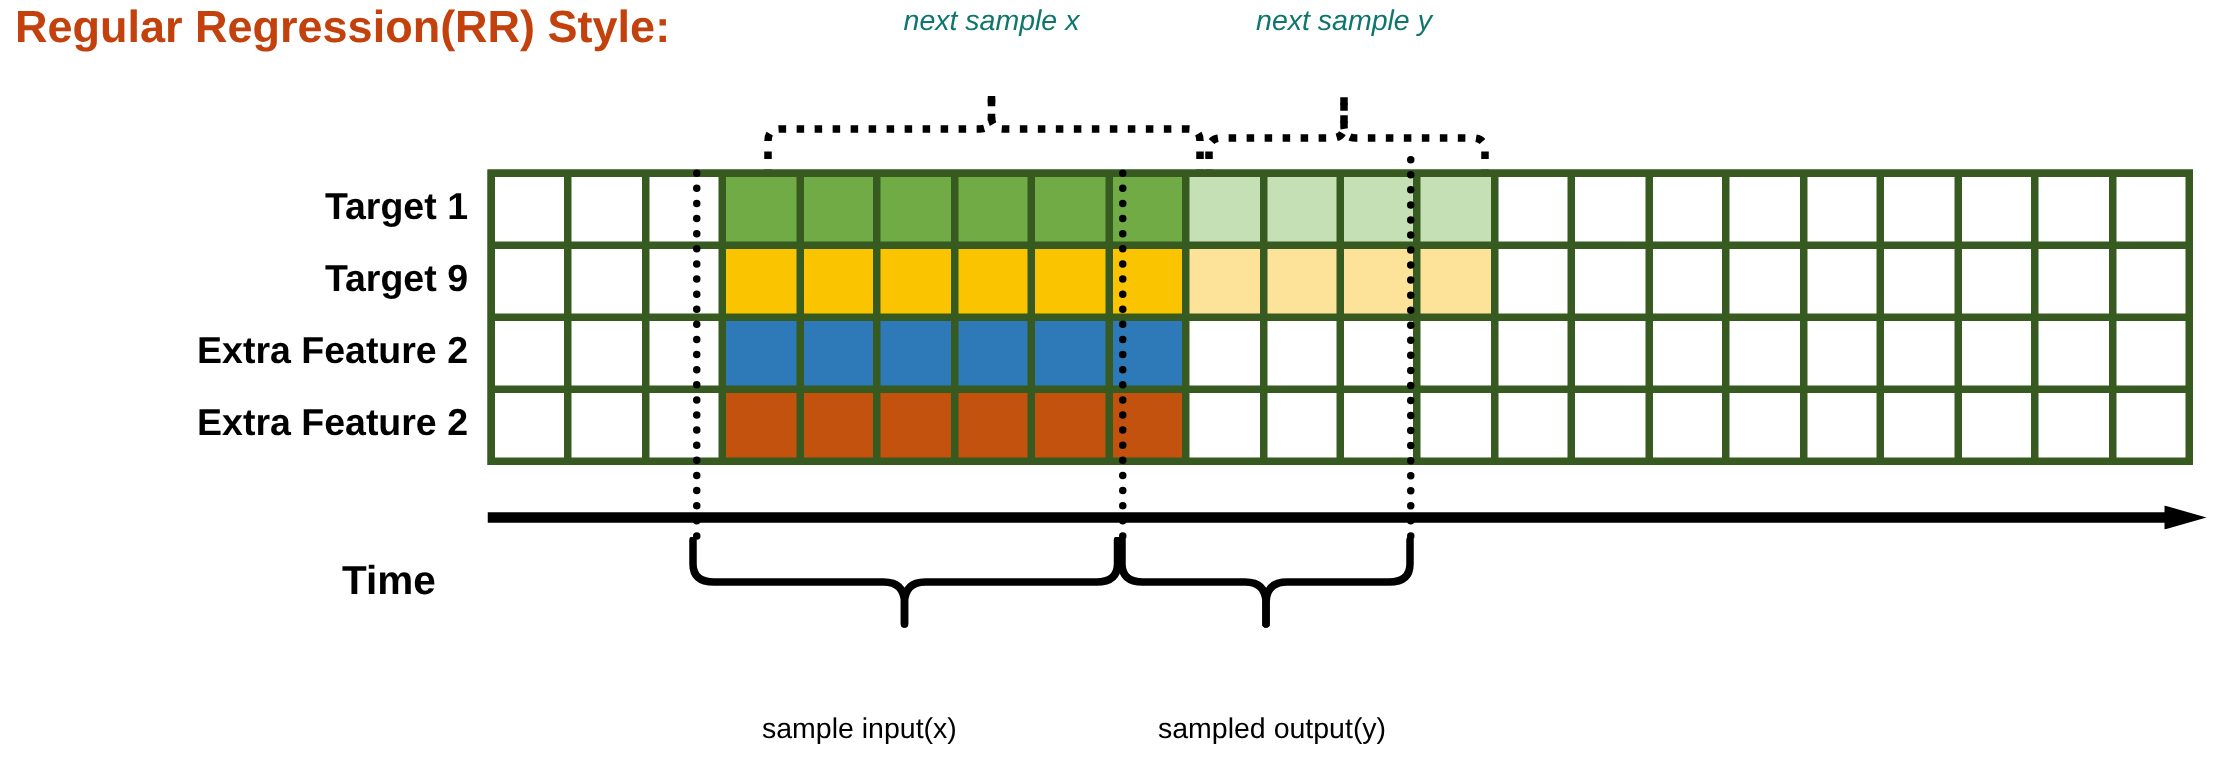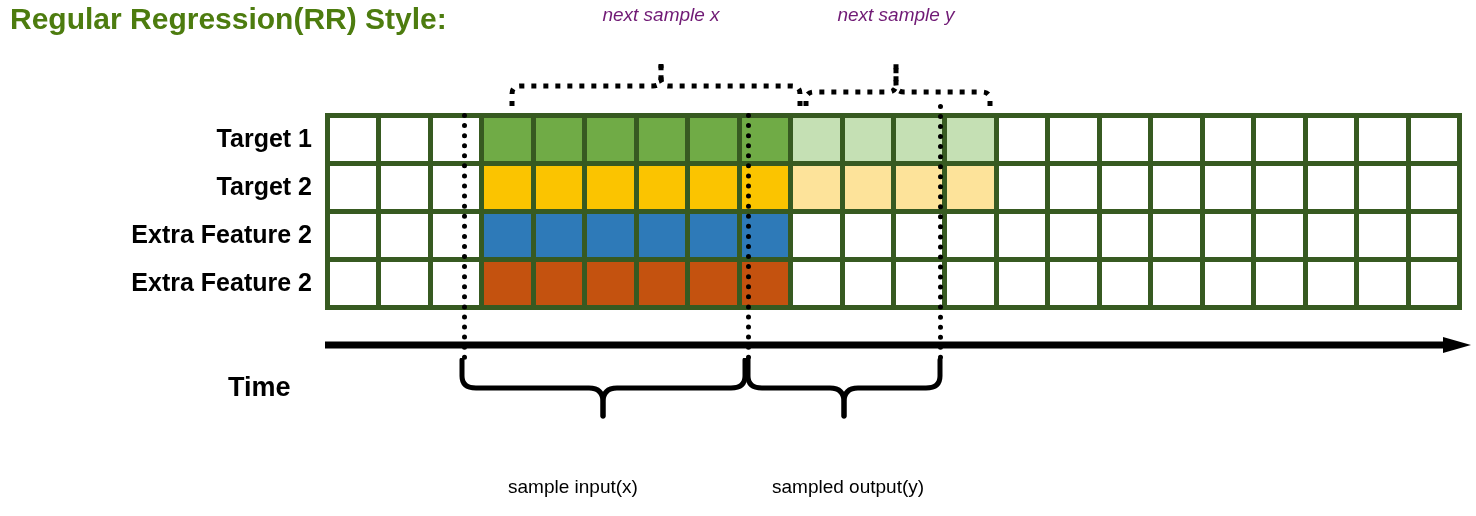--- a/index.html
+++ b/index.html
@@ -2,25 +2,25 @@
 <html><head>
 <meta charset="utf-8">
 <style>
   html,body{margin:0;padding:0;background:#fff;}
   body{width:1476px;height:516px;position:relative;font-family:"Liberation Sans",sans-serif;overflow:hidden;}
 
   #stage{position:absolute;left:0;top:0;width:1476px;height:516px;}
 
   .title{
     position:absolute;left:10px;top:2px;
-    font-size:30px;font-weight:700;color:#4d7c0f;white-space:nowrap;
+    font-size:30px;font-weight:700;color:#c2410c;white-space:nowrap;
   }
 
   .sample-label{
-    position:absolute;font-size:19px;font-style:italic;color:#701a75;
+    position:absolute;font-size:19px;font-style:italic;color:#0f766e;
     white-space:nowrap;text-align:center;
   }
 
   .row-label{
     position:absolute;right:0;font-size:25px;font-weight:700;color:#000;
     white-space:nowrap;text-align:right;line-height:1;
   }
   #row-labels{position:absolute;left:0;top:112px;width:312px;height:196px;}
 
   
@@ -74,21 +74,21 @@
 
     <path d="M12,90 L12,66 Q12,58 20,58 L153,58 Q161,58 161,50 L161,36" fill="none" stroke="#000" stroke-width="5" stroke-dasharray="5 7" stroke-linecap="butt"></path>
     <path d="M300,90 L300,66 Q300,58 292,58 L169,58 Q161,58 161,50 L161,36" fill="none" stroke="#000" stroke-width="5" stroke-dasharray="5 7" stroke-linecap="butt"></path>
 
     <path d="M306,90 L306,72 Q306,64 314,64 L388,64 Q396,64 396,56 L396,36" fill="none" stroke="#000" stroke-width="5" stroke-dasharray="5 7" stroke-linecap="butt"></path>
     <path d="M490,90 L490,72 Q490,64 482,64 L404,64 Q396,64 396,56 L396,36" fill="none" stroke="#000" stroke-width="5" stroke-dasharray="5 7" stroke-linecap="butt"></path>
   </svg>
 
   <div id="row-labels">
     <div class="row-label" style="top:14px;margin-left:46px;">Target 1</div>
-    <div class="row-label" style="top:62px;">Target 2</div>
+    <div class="row-label" style="top:62px;">Target 9</div>
     <div class="row-label" style="top:110px;">Extra Feature 2</div>
     <div class="row-label" style="top:158px;">Extra Feature 2</div>
   </div>
 
   <div id="grid">
       <div class="cell "></div>
       <div class="cell "></div>
       <div class="cell "></div>
       <div class="cell green"></div>
       <div class="cell green"></div>

